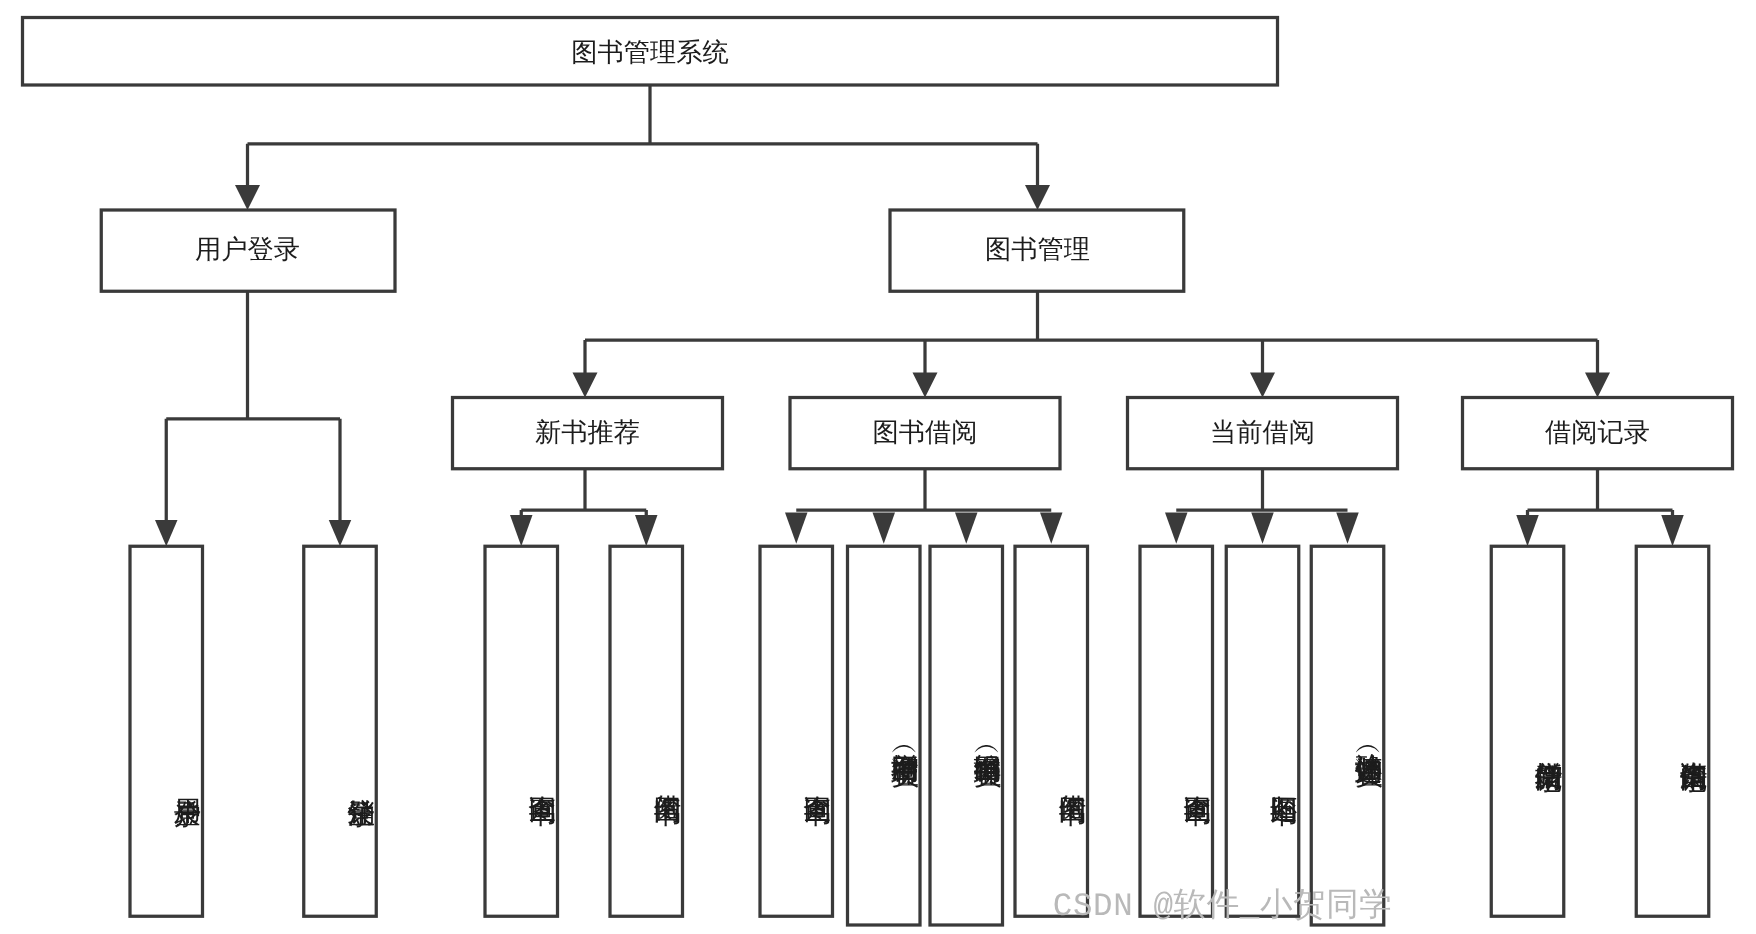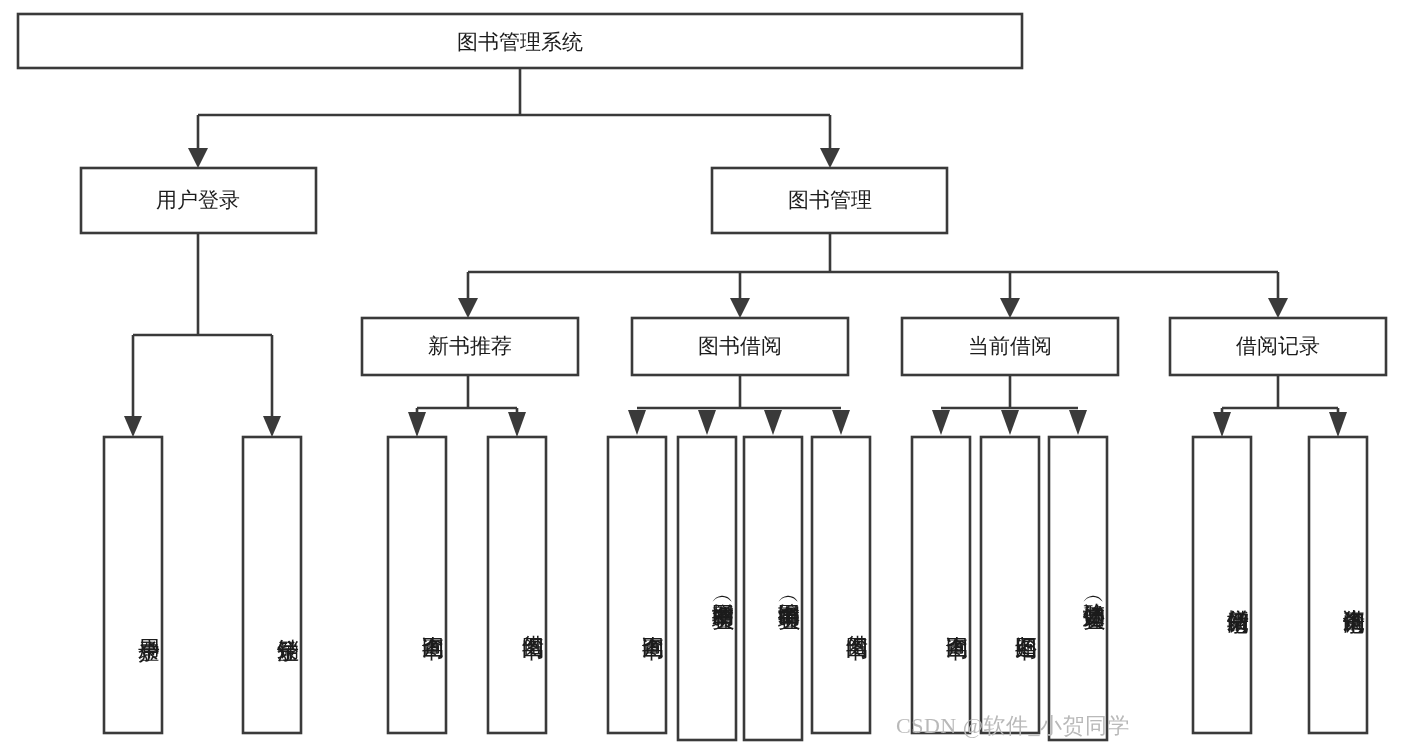--- a/index.html
+++ b/index.html
@@ -11,21 +11,20 @@
     width: 1405px;
     height: 747px;
     font-family: "DejaVu Sans", "Liberation Sans", sans-serif;
     overflow: hidden;
   }
   #diagram-root {
     position: relative;
     width: 1122px;
     height: 747px;
     background: #ffffff;
-    padding-left: 16px;
   }
   svg.diagram-canvas {
     position: absolute;
     left: 0;
     top: 0;
     width: 1405px;
     height: 747px;
     display: block;
   }
   .node-box {
@@ -62,22 +61,22 @@
     writing-mode: vertical-rl;
     text-orientation: upright;
     white-space: nowrap;
     letter-spacing: 1px;
     pointer-events: none;
   }
   .watermark {
     position: absolute;
     right: 8px;
     bottom: 6px;
-    font-family: Liberation Serif, serif;
-    font-size: 22px;
+    font-family: Liberation Mono, monospace;
+    font-size: 26px;
     color: #b9b9b9;
     letter-spacing: 0.5px;
     white-space: nowrap;
   }
 </style>
 </head>
 <body>
 
 <div id="diagram-root">
 

